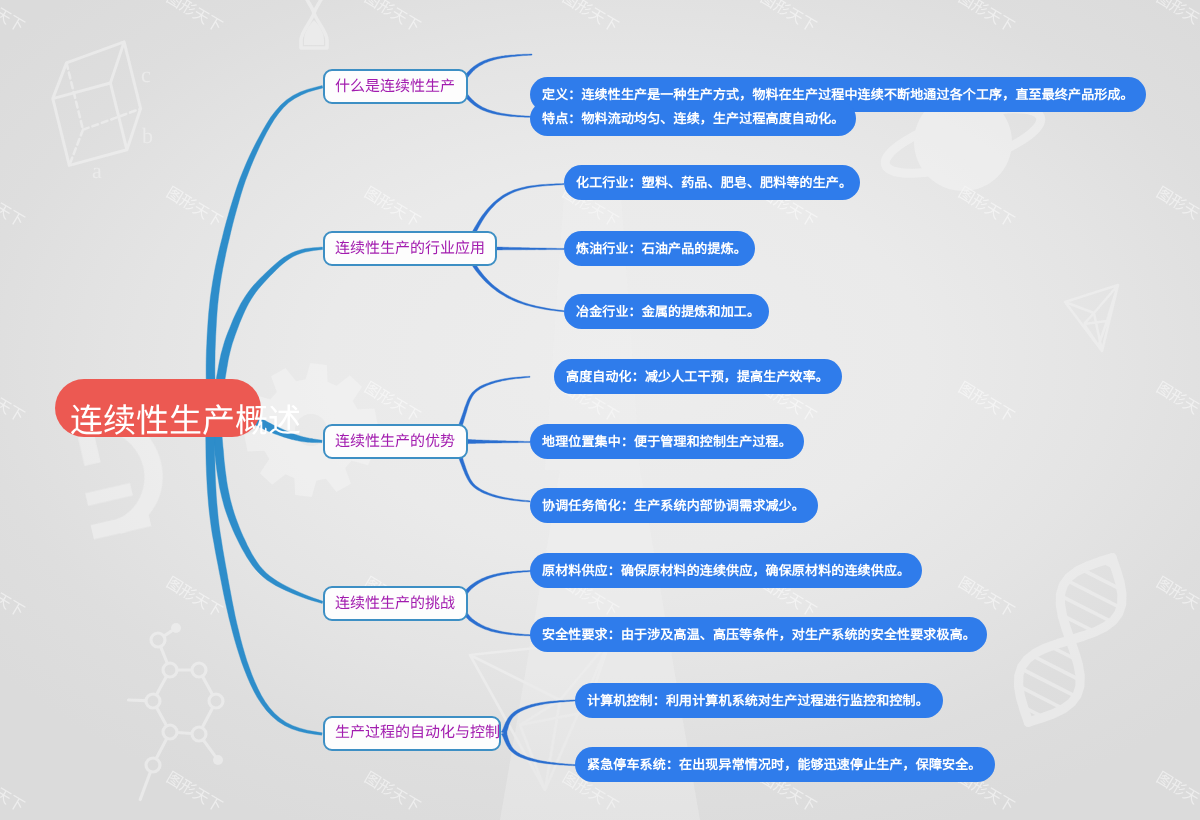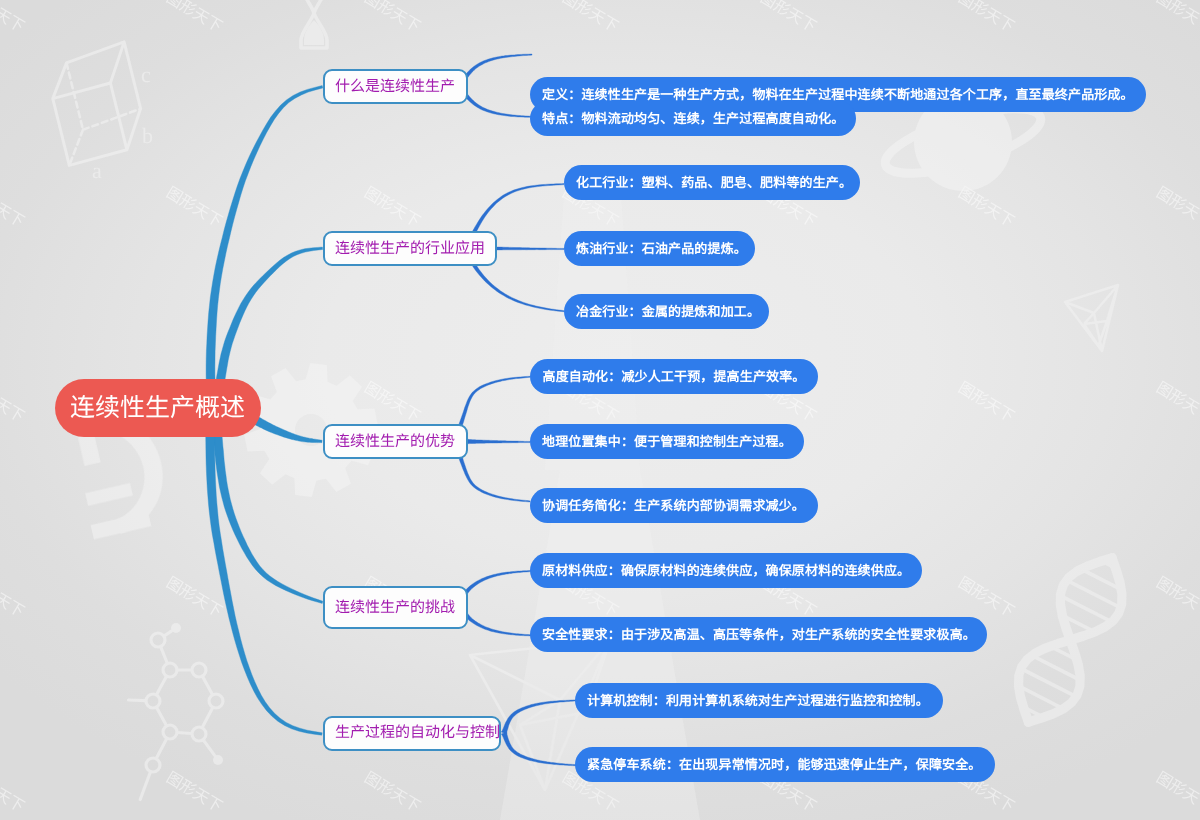--- a/index.html
+++ b/index.html
@@ -14,21 +14,21 @@
         #ededed 0%, #eaeaea 38%, #e4e4e4 62%, #dedede 82%, #dbdbdb 100%);}
   .layer{position:absolute;left:0;top:0;width:1200px;height:820px;}
   #wm{position:absolute;left:0;top:0;width:1200px;height:820px;overflow:hidden;}
   .wmt{position:absolute;font-size:15.5px;color:rgba(255,255,255,0.50);
        letter-spacing:0px;white-space:nowrap;
        transform-origin:0 0;transform:rotate(31deg);}
   .node{position:absolute;box-sizing:border-box;white-space:nowrap;
         display:flex;align-items:center;justify-content:flex-start;
         will-change:transform;}
   .root{background:#ec5952;color:#fff;border-radius:999px;
-        font-size:25px;padding:0 15px;line-height:1;}
+        font-size:33px;padding:0 15px;line-height:1;align-items:flex-end;}
   .branch{background:#fdfdfd;border:2px solid #3d8fc4;border-radius:9px;
         color:#a21caf;font-size:15px;padding:0 10px;line-height:1;}
   .leaf{background:#2f7ceb;color:#fff;border-radius:999px;
         font-size:13px;font-weight:bold;padding:0 12px;line-height:1;
         letter-spacing:0.15px;}
 </style>
 </head>
 <body>
 
 <div id="stage">
@@ -151,30 +151,30 @@
       </div>
       <div class="node leaf" style="left: 564px; top: 230.5px; width: 191px; height: 35px;">
         <span>炼油行业：石油产品的提炼。</span>
       </div>
       <div class="node leaf" style="left: 564px; top: 294px; width: 204.5px; height: 35px;">
         <span>冶金行业：金属的提炼和加工。</span>
       </div>
       <div class="node branch" style="left: 323px; top: 424px; width: 145px; height: 35px;">
         <span>连续性生产的优势</span>
       </div>
-      <div class="node leaf" style="left: 530px; top: 359px; width: 287.5px; height: 35px; justify-content: flex-end;">
+      <div class="node leaf" style="left: 554px; top: 359px; width: 287.5px; height: 35px;">
         <span>高度自动化：减少人工干预，提高生产效率。</span>
       </div>
       <div class="node leaf" style="left: 530px; top: 424px; width: 274px; height: 35px;">
         <span>地理位置集中：便于管理和控制生产过程。</span>
       </div>
       <div class="node leaf" style="left: 530px; top: 488px; width: 288px; height: 35px;">
         <span>协调任务简化：生产系统内部协调需求减少。</span>
       </div>
-      <div class="node branch" style="left: 323px; top: 586px; width: 145px; height: 43px;">
+      <div class="node branch" style="left: 323px; top: 586px; width: 145px; height: 35px;">
         <span>连续性生产的挑战</span>
       </div>
       <div class="node leaf" style="left: 530px; top: 553px; width: 391.5px; height: 35px;">
         <span>原材料供应：确保原材料的连续供应，确保原材料的连续供应。</span>
       </div>
       <div class="node leaf" style="left: 530px; top: 617px; width: 457px; height: 35px;">
         <span>安全性要求：由于涉及高温、高压等条件，对生产系统的安全性要求极高。</span>
       </div>
       <div class="node branch" style="left: 323px; top: 716px; width: 178px; height: 35px; font-family: Liberation Serif, serif;">
         <span>生产过程的自动化与控制</span>

